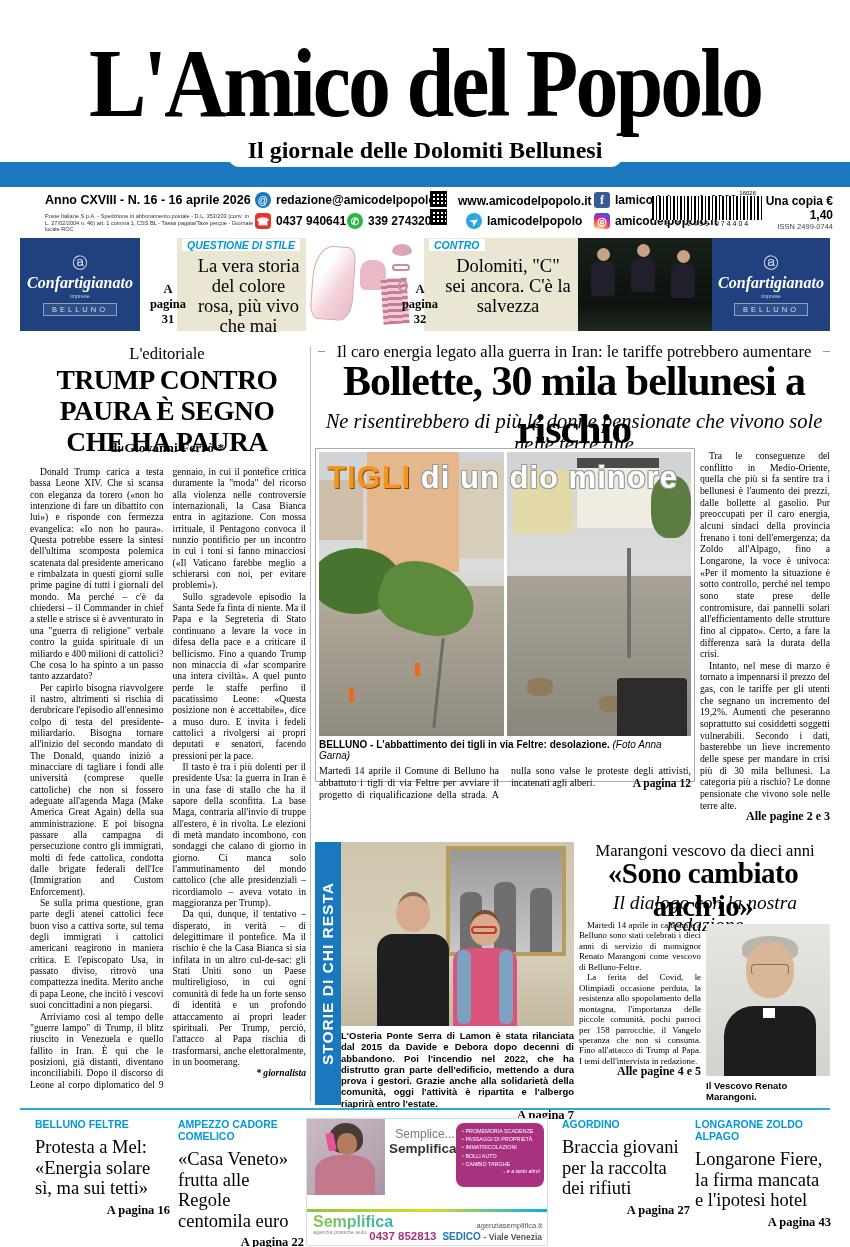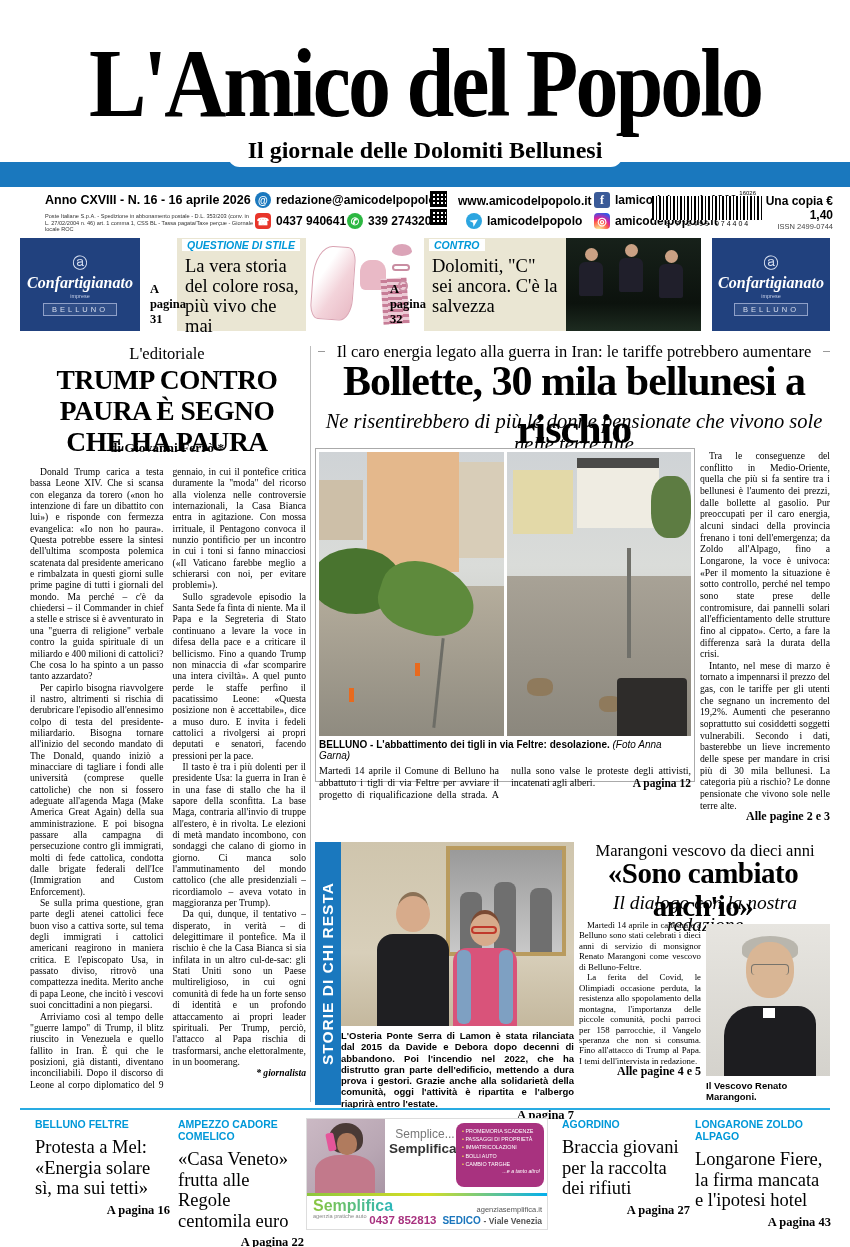--- a/index.html
+++ b/index.html
@@ -50,21 +50,21 @@
 
   
   .ad-conf { top:238px; width:120px; height:93px; background:#21417e; color:#fff;
     display:flex; flex-direction:column; align-items:center; justify-content:center; gap:1px; }
   .conf-at { font-size:15px; color:#dfe6f5; }
   .conf-name { font-family:"Liberation Serif",serif; font-style:italic; font-weight:bold; font-size:16px; }
   .conf-sub { font-size:5.5px; color:#c5cfe8; font-family:"Liberation Sans",sans-serif; }
   .conf-city { margin-top:3px; font-family:"Liberation Sans",sans-serif; font-size:7.5px;
     letter-spacing:3px; color:#d7deef; border:1px solid #8fa0c8; padding:1px 8px; background:rgba(255,255,255,.07); }
   .teaser { top:238px; height:93px; background:#eae6d3; display:flex; }
-  .teaser .txt { position:relative; flex:1; padding:18px 6px 4px 8px; }
+  .teaser .txt { position:relative; flex:1; padding:18px 6px 4px 20px;text-align:center; }
   .tlabel { position:absolute; top:1px; left:5px; background:#fff; padding:0 5px;
     color:#0098d8; font-family:"Liberation Sans",sans-serif; font-weight:bold;
     font-style:italic; font-size:10.5px; white-space:nowrap; }
   .ttitle { font-family:"Liberation Serif",serif; font-size:18.5px; line-height:20px; }
   .tpage { position:absolute; right:8px; bottom:4px; font-weight:bold; font-size:12.5px; }
   .timg { flex:0 0 112px; position:relative; overflow:hidden; }
 
   
   .fashion { background:#fff; }
   .fash-drape { position:absolute; left:6px; top:8px; width:42px; height:74px;
@@ -160,21 +160,21 @@
     font-weight:bold; font-size:9.5px; }
 
   
   .bot-rule { top:1108px; left:20px; width:810px; height:2px; background:#29abe2; }
   .bsec { top:1118px; }
   .bsec .lbl { color:#0098d8; font-family:"Liberation Sans",sans-serif; font-weight:bold; font-size:10.5px; }
   .bsec .ttl { margin-top:7px; font-size:18.5px; line-height:20.5px; }
   .bsec .pg { margin-top:4px; text-align:right; font-weight:bold; font-size:12.5px; }
 
   
-  .sempl { top:1118px; left:306px; width:242px; height:112px; border:1px solid #ddd; background:#fff; overflow:hidden; }
+  .sempl { top:1118px; left:306px; width:242px; height:128px; border:1px solid #ddd; background:#fff; overflow:hidden; }
   .sm-photo { position:absolute; left:0; top:0; width:78px; height:76px;
     background:linear-gradient(140deg,#cbb9c4,#b9a7b4 60%,#a895a4); }
   .sm-hair { position:absolute; left:22px; top:4px; width:34px; height:30px; background:#4a3a36; border-radius:50% 50% 40% 40%; }
   .sm-face { position:absolute; left:30px; top:14px; width:20px; height:22px; background:#b07b5e; border-radius:45%; }
   .sm-phone { position:absolute; left:20px; top:14px; width:8px; height:18px; background:#e5559a; border-radius:2px; transform:rotate(-12deg); }
   .sm-sweater { position:absolute; left:8px; top:36px; width:60px; height:40px; background:#c2798b; border-radius:40% 40% 0 0; }
   .sm-tag { position:absolute; left:82px; top:8px; width:72px; text-align:center; font-family:"Liberation Sans",sans-serif; }
   .sm-tag .t1 { color:#777; font-size:12px; }
   .sm-tag .t2 { color:#333; font-weight:bold; font-size:13.5px; }
   .sm-serv { position:absolute; right:3px; top:4px; width:88px; height:64px; background:#a8327f;
@@ -324,20 +324,23 @@
 
   <div class="abs kick-rule"></div>
   <div class="abs kicker">
     <span>Il caro energia legato alla guerra in Iran: le tariffe potrebbero aumentare</span>
   </div>
   <div class="abs main-head">Bollette, 30 mila bellunesi a rischio</div>
   <div class="abs main-sub">Ne risentirebbero di più le donne pensionate che vivono sole nelle terre alte</div>
 
   <div class="abs photo-box">
     <div class="tigli-photos">
+      <div class="overlay-title">
+        <span class="ov-hl">TIGLI</span><span class="ov-rest"> di un dio minore</span>
+      </div>
       <div class="tigli-half">
         <div class="ph-sky"></div>
         <div class="bldg" style="left:48px;top:0;width:92px;height:120px;background:#e4b88c;"></div>
         <div class="bldg" style="left:0;top:28px;width:44px;height:60px;background:#cdbfa8;"></div>
         <div class="bldg" style="left:140px;top:10px;width:48px;height:96px;background:#d8cdb8;"></div>
         <div class="bldg" style="left:0;bottom:0;width:100%;height:150px;background:linear-gradient(#b5ad9c,#8f8b80);"></div>
         <div class="bldg" style="left:-8px;top:96px;width:90px;height:66px;background:#49742f;border-radius:50%;"></div>
         <div class="bldg" style="left:60px;top:112px;width:96px;height:70px;background:#5e8a3c;border-radius:45% 55% 50% 40%;transform:rotate(18deg);"></div>
         <div class="bldg" style="left:30px;bottom:34px;width:5px;height:14px;background:#e86a1e;"></div>
         <div class="bldg" style="left:96px;bottom:60px;width:5px;height:13px;background:#e86a1e;"></div>

